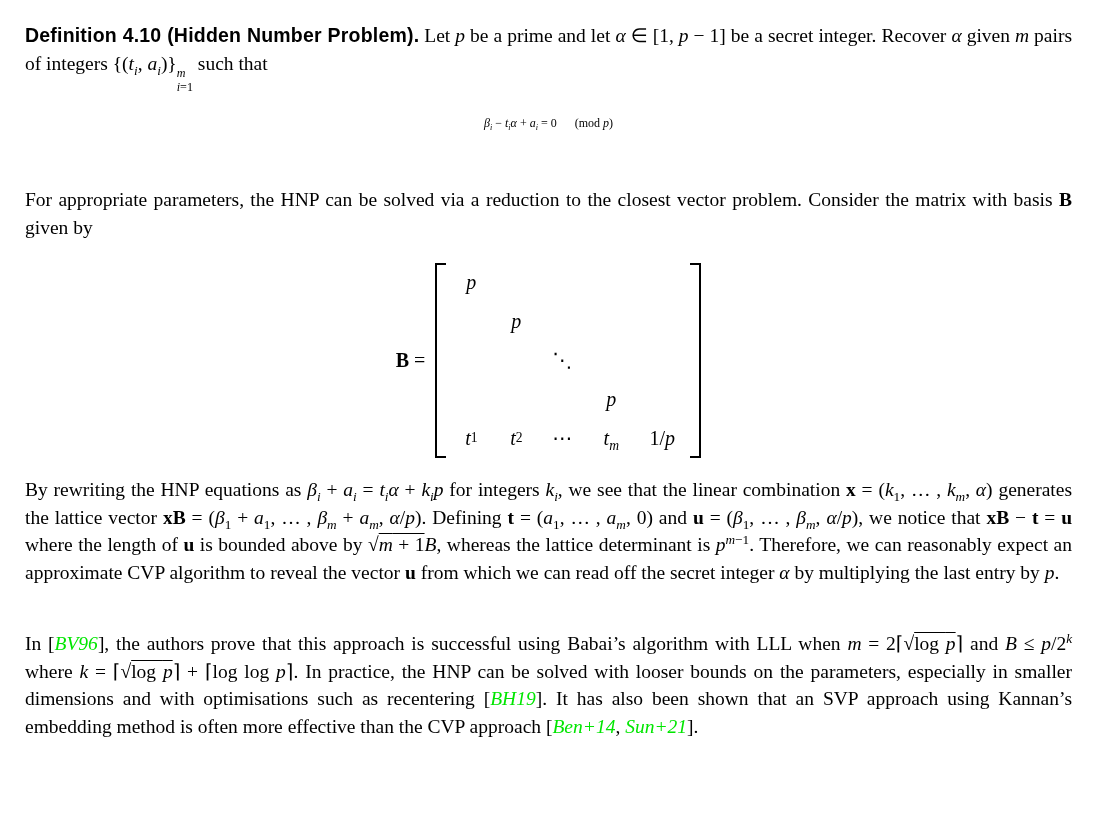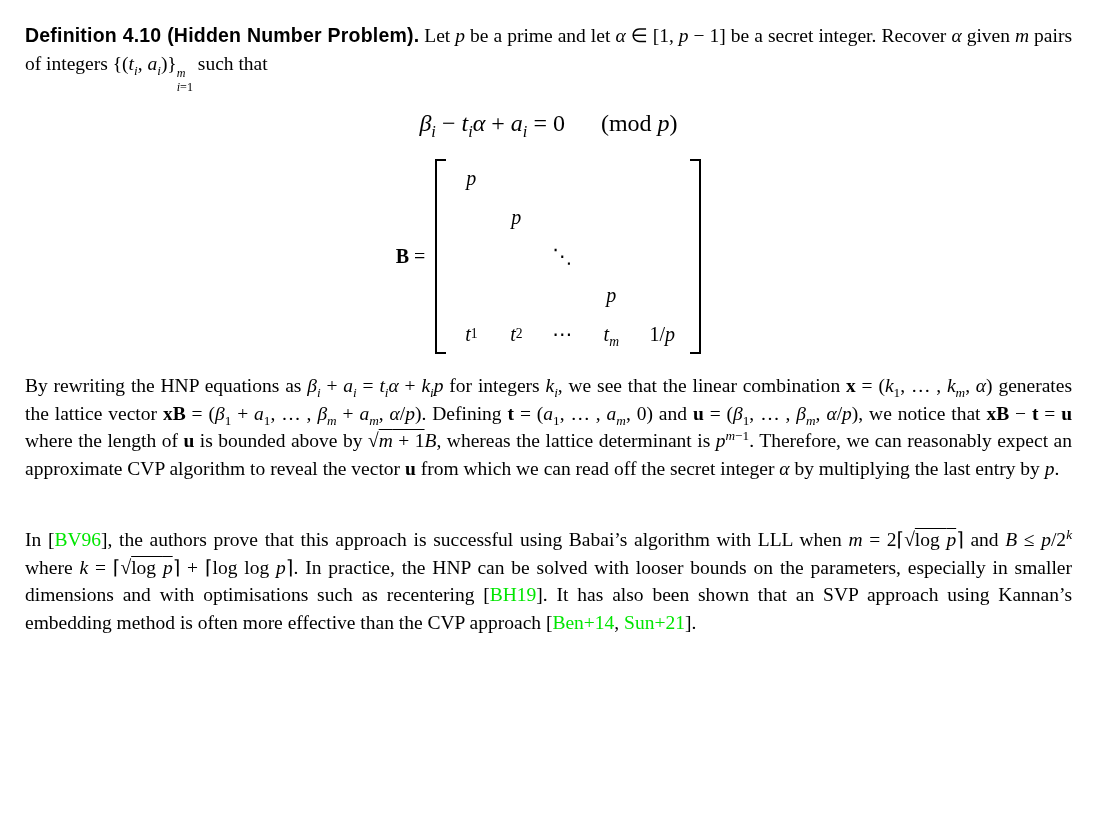--- a/index.html
+++ b/index.html
@@ -8,53 +8,54 @@
     color:#000; font-family:"Liberation Serif", serif; font-size:19.5px;
   }
   .page { box-sizing:border-box; width:1097px; height:621px; padding:22px 25px 0 25px; }
   p { margin:0; text-align:justify; line-height:27.5px; }
   i { font-style:italic; }
   b { font-weight:bold; }
   sub, sup { font-size:0.68em; line-height:0; }
   .heading {
     font-family:"Liberation Sans", sans-serif; font-weight:bold; letter-spacing:0.2px;
   }
-  .equation { text-align:center; margin:15px 0 9px 0; font-size:24px; line-height:27px; }
+  .equation { text-align:center; margin:15px 0 9px 0; font-size:12px; line-height:27px; }
   .condition { margin-top:5px; }
   .para-reduction { margin-top:49px; }
   .matrixwrap { display:flex; justify-content:center; align-items:center; height:212px; margin:13px 0 9px 0; }
   .mlabel { font-size:20px; margin-right:10px; }
   .mat { display:flex; align-items:stretch; }
   .bracket { width:9px; }
   .bracket.left  { border-left:2px solid #000;  border-top:2px solid #000; border-bottom:2px solid #000; }
   .bracket.right { border-right:2px solid #000; border-top:2px solid #000; border-bottom:2px solid #000; }
   .mgrid { display:grid; grid-template-columns:46px 44px 48px 50px 52px; grid-auto-rows:39px; padding:0 2px; }
   .mcell { display:flex; align-items:center; justify-content:center; font-size:20px; }
   .para-explain { margin-top:10px; }
   .para-literature { margin-top:44px; }
-  .cite { color:var(--cite, #00e600); }
+  .cite { color:var(--cite, #00e600);font-style:italic; }
   .ol { text-decoration:overline;margin-top:28px; }
   .supsub {
     display:inline-flex; flex-direction:column; font-size:0.62em;
     line-height:1.15; vertical-align:-0.65em; text-align:left;
   }
 </style>
 </head>
 <body>
 
 <div class="page">
 
   <p><span class="heading">Definition 4.10 (Hidden Number Problem).</span><span> Let <i>p</i> be a prime and let <i>α</i> ∈ [1, <i>p</i> − 1] be a secret integer. Recover <i>α</i> given <i>m</i> pairs of integers {(<i>t<sub>i</sub></i>, <i>a<sub>i</sub></i>)}<span class="supsub">
           <span><i>m</i></span>
           <span><i>i</i>=1</span>
         </span> such that</span></p>
 
   <div class="equation"><i>β<sub>i</sub></i> − <i>t<sub>i</sub></i><i>α</i> + <i>a<sub>i</sub></i> = 0  (mod <i>p</i>)</div>
 
 
+  <p class="para-reduction">For appropriate parameters, the HNP can be solved via a reduction to the closest vector problem. Consider the matrix with basis <b>B</b> given by</p>
 
   <div class="matrixwrap">
     <span class="mlabel"><b>B</b> =</span>
     <div class="mat">
       <span class="bracket left"></span>
       <div class="mgrid">
         <span class="mcell">
             <i>p</i>
           </span>
         <span class="mcell"></span>

